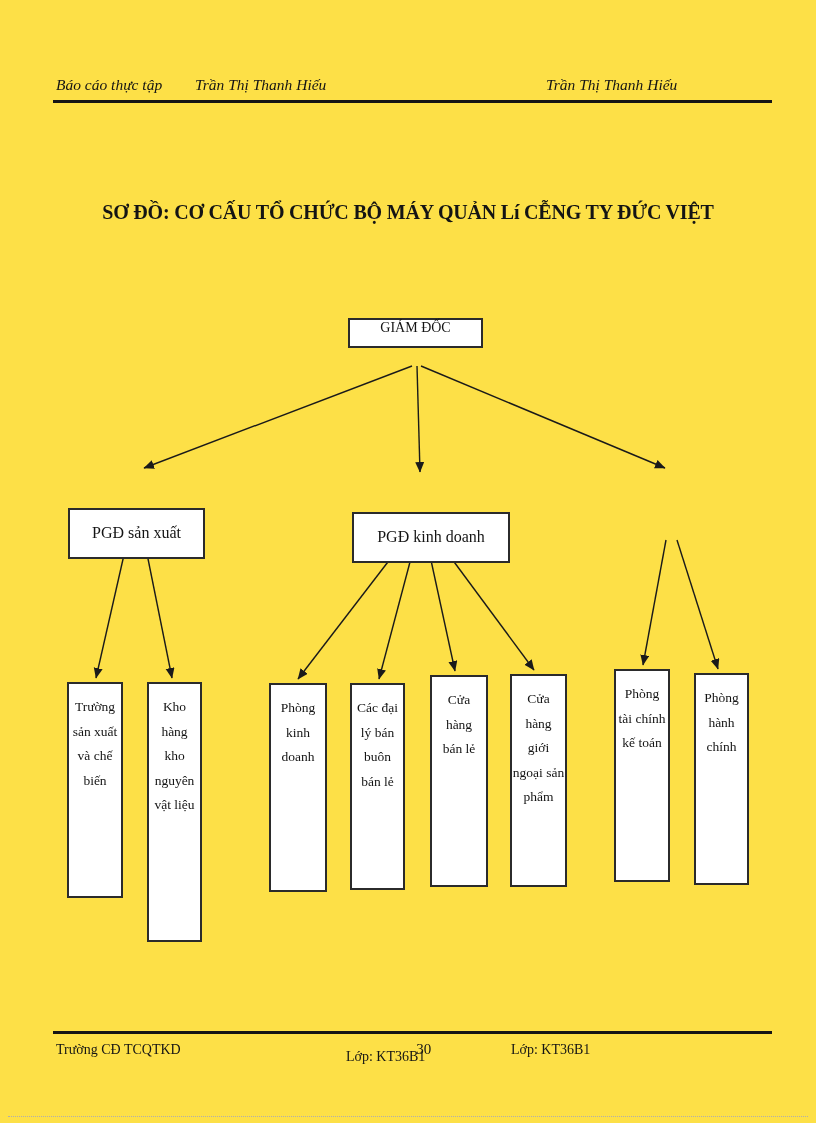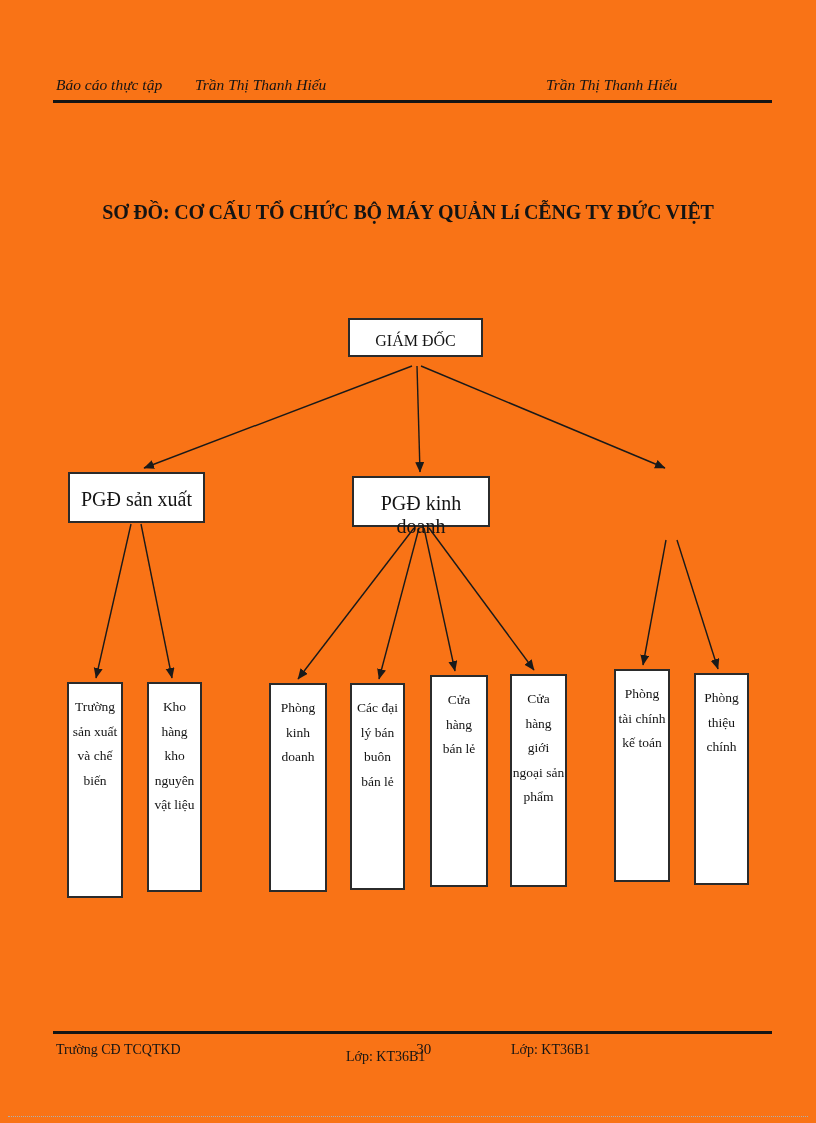--- a/index.html
+++ b/index.html
@@ -1,46 +1,46 @@
 <!DOCTYPE html>
 <html><head>
 <meta charset="utf-8">
 <style>
   html, body { margin:0; padding:0; background:#ffffff; }
   .page {
-    position:relative; width:816px; height:1123px; background:#f97316;
+    position:relative; width:816px; height:1123px; background:#fde047;
     font-family:"Liberation Serif", serif; color:#141414; overflow:hidden;
   }
   
   .header-text { position:absolute; top:76px; font-style:italic; font-size:15.5px; white-space:nowrap; }
   .h-left   { left:56px; }
   .h-center { left:195px; }
   .h-right  { left:546px; }
   .header-rule { position:absolute; top:100px; left:53px; width:719px; height:3px; background:#151515; }
   
   .title {
     position:absolute; top:201px; left:0; width:816px; text-align:center;
     font-weight:bold; font-size:20px; letter-spacing:-0.2px; white-space:nowrap;
   }
   
   .connectors { position:absolute; left:0; top:0; }
   
   .node {
     position:absolute; box-sizing:border-box; background:#ffffff;
     border:2px solid #2b2b2b; text-align:center; color:#141414;
   }
-  .giamdoc { left:348px; top:318px; width:135px; height:39px; padding-top:12px; font-size:16px; }
-  .lvl2 { font-size:20px; padding-top:14px; }
+  .giamdoc { left:348px; top:318px; width:135px; height:30px; font-size:14px; }
+  .lvl2 { font-size:16px; padding-top:14px;margin-top:36px; }
   .b-sx { left:68px;  top:472px; width:137px; height:51px; }
-  .b-kd { left:352px; top:476px; width:138px; height:51px; }
+  .b-kd { left:352px; top:476px; width:158px; height:51px; }
   .b-dn { left:603px; top:472px; width:144px; height:67px; padding-top:9px; line-height:25px; }
   .lvl3 { font-size:13.5px; line-height:24.5px; padding-top:11px; }
   .lvl3 span { white-space:nowrap; }
   .b1 { left:67px;  top:682px; width:56px; height:216px; }
-  .b2 { left:147px; top:682px; width:55px; height:210px; }
+  .b2 { left:147px; top:682px; width:55px; height:260px; }
   .b3 { left:269px; top:683px; width:58px; height:209px; }
   .b4 { left:350px; top:683px; width:55px; height:207px; }
   .b5 { left:430px; top:675px; width:58px; height:212px; }
   .b6 { left:510px; top:674px; width:57px; height:213px; }
   .b7 { left:614px; top:669px; width:56px; height:213px; }
   .b8 { left:694px; top:673px; width:55px; height:212px; }
   
   .footer-rule { position:absolute; top:1031px; left:53px; width:719px; height:3px; background:#151515; }
   .footer-text { position:absolute; top:1042px; font-size:14px; white-space:nowrap; }
   .f-left   { left:56px; }
@@ -87,21 +87,21 @@
   <div class="node lvl2 b-sx"><span>PGĐ sản xuất</span></div>
   <div class="node lvl2 b-kd"><span>PGĐ kinh doanh</span></div>
 
   <div class="node lvl3 b1"><span>Trường</span><br><span>sản xuất</span><br><span>và chế</span><br><span>biến</span></div>
   <div class="node lvl3 b2"><span>Kho</span><br><span>hàng</span><br><span>kho</span><br><span>nguyên</span><br><span>vật liệu</span></div>
   <div class="node lvl3 b3"><span>Phòng</span><br><span>kinh</span><br><span>doanh</span></div>
   <div class="node lvl3 b4"><span>Các đại</span><br><span>lý bán</span><br><span>buôn</span><br><span>bán lẻ</span></div>
   <div class="node lvl3 b5"><span>Cửa</span><br><span>hàng</span><br><span>bán lẻ</span></div>
   <div class="node lvl3 b6"><span>Cửa</span><br><span>hàng</span><br><span>giới</span><br><span>ngoại sản</span><br><span>phẩm</span></div>
   <div class="node lvl3 b7"><span>Phòng</span><br><span>tài chính</span><br><span>kế toán</span></div>
-  <div class="node lvl3 b8"><span>Phòng</span><br><span>thiệu</span><br><span>chính</span></div>
+  <div class="node lvl3 b8"><span>Phòng</span><br><span>hành</span><br><span>chính</span></div>
 
   <div class="footer-rule"></div>
   <span class="footer-text f-left">Trường CĐ TCQTKD</span>
   <span class="footer-text f-center"><span>Lớp: KT36B1</span><sup class="pagenum">30</sup></span>
   <span class="footer-text f-right">Lớp: KT36B1</span>
 
   <div class="bottom-dotted"></div>
 </div>
 
 </body></html>

